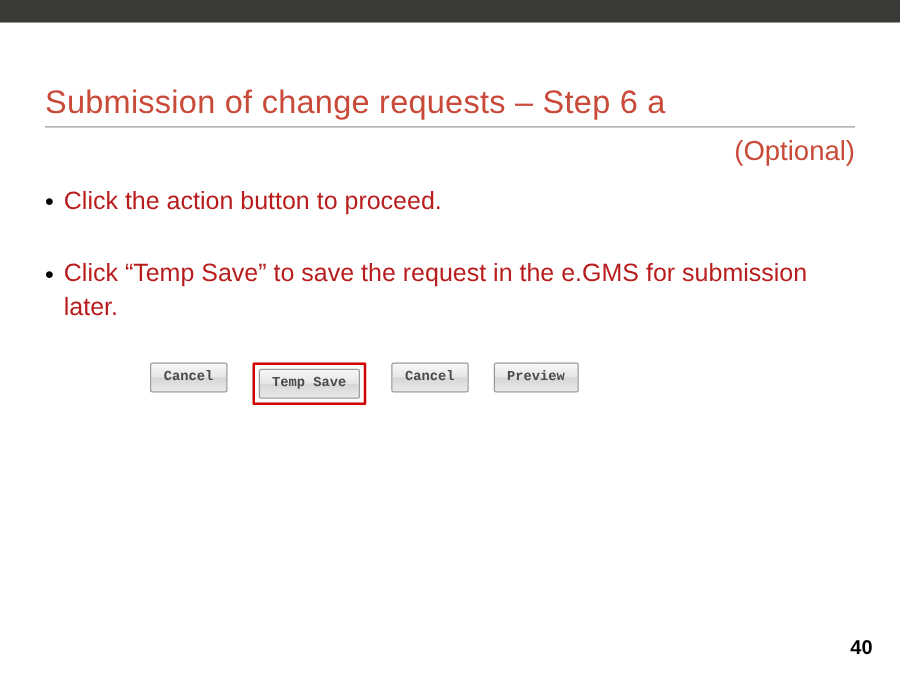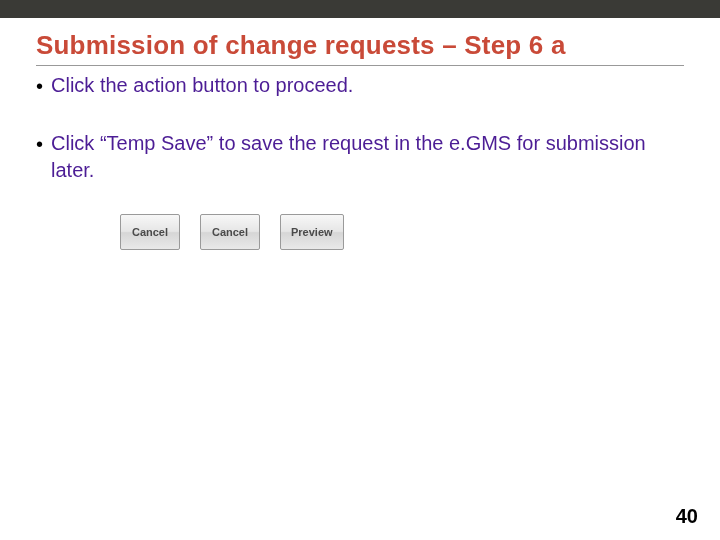--- a/index.html
+++ b/index.html
@@ -19,25 +19,26 @@
       width: 100%;
       height: 18px;
       background: #3a3a36;
     }
     .content {
       padding: 12px 36px 0 36px;
     }
     .title {
       font-size: 26px;
       color: #c94a38;
-      font-weight: 700;
+      font-weight: 400;
       border-bottom: 1px solid #999;
       padding-bottom: 4px;
       margin-bottom: 6px;
       letter-spacing: 0.2px;
+      margin-top: 36px;
     }
     .optional {
       text-align: right;
       font-size: 22px;
       color: #c94a38;
       font-weight: 400;
       margin-bottom: 14px;
     }
     .bullet-item {
       display: flex;
@@ -49,77 +50,82 @@
     }
     .bullet-dot {
       font-size: 20px;
       color: #000;
       margin-right: 8px;
       line-height: 1.35;
       margin-top: 1px;
     }
     .bullet-text {
       font-size: 20px;
-      color: #4c1d95;
+      color: #b91c1c;
       line-height: 1.35;
     }
     .button-row {
       display: flex;
       gap: 20px;
       margin-left: 84px;
       margin-top: 6px;
     }
     .ui-button {
       display: inline-flex;
       align-items: center;
       justify-content: center;
-      height: 36px;
+      height: 24px;
       padding: 0 10px;
       background: linear-gradient(to bottom, #f7f7f7 0%, #e6e6e6 48%, #d6d6d6 52%, #e9e9e9 100%);
       border: 1px solid #9a9a9a;
       border-radius: 2px;
       font-size: 11px;
       font-weight: bold;
       color: #4a4a4a;
       min-width: 60px;
       text-align: left;
+      font-family: Liberation Mono, monospace;
     }
     .highlight-wrapper {
       border: 2px solid #d20000;
       padding: 3px 3px;
       border-radius: 1px;
     }
     .page-number {
       position: absolute;
       bottom: 12px;
       right: 22px;
-      font-size: 20px;
+      font-size: 16px;
       font-weight: bold;
       color: #000;
       margin-left: 16px;
     }
   </style>
 </head>
 <body>
 
 <div class="top-bar"></div>
 
 <div class="content">
   <h1 class="title">Submission of change requests – Step 6 a</h1>
+  <div class="optional">(Optional)</div>
 
   <div class="bullet-item">
     <span class="bullet-dot">•</span>
     <span class="bullet-text">Click the action button to proceed.</span>
   </div>
 
   <div class="bullet-item">
     <span class="bullet-dot">•</span>
     <span class="bullet-text">Click “Temp Save” to save the request in the e.GMS for submission later.</span>
   </div>
 
   <div class="button-row">
     <span class="ui-button">Cancel</span>
+    <span class="highlight-wrapper">
+      <span class="ui-button">Temp Save</span>
+    </span>
     <span class="ui-button">Cancel</span>
     <span class="ui-button">Preview</span>
   </div>
 </div>
 
 <div class="page-number">40</div>
 
 </body></html>

